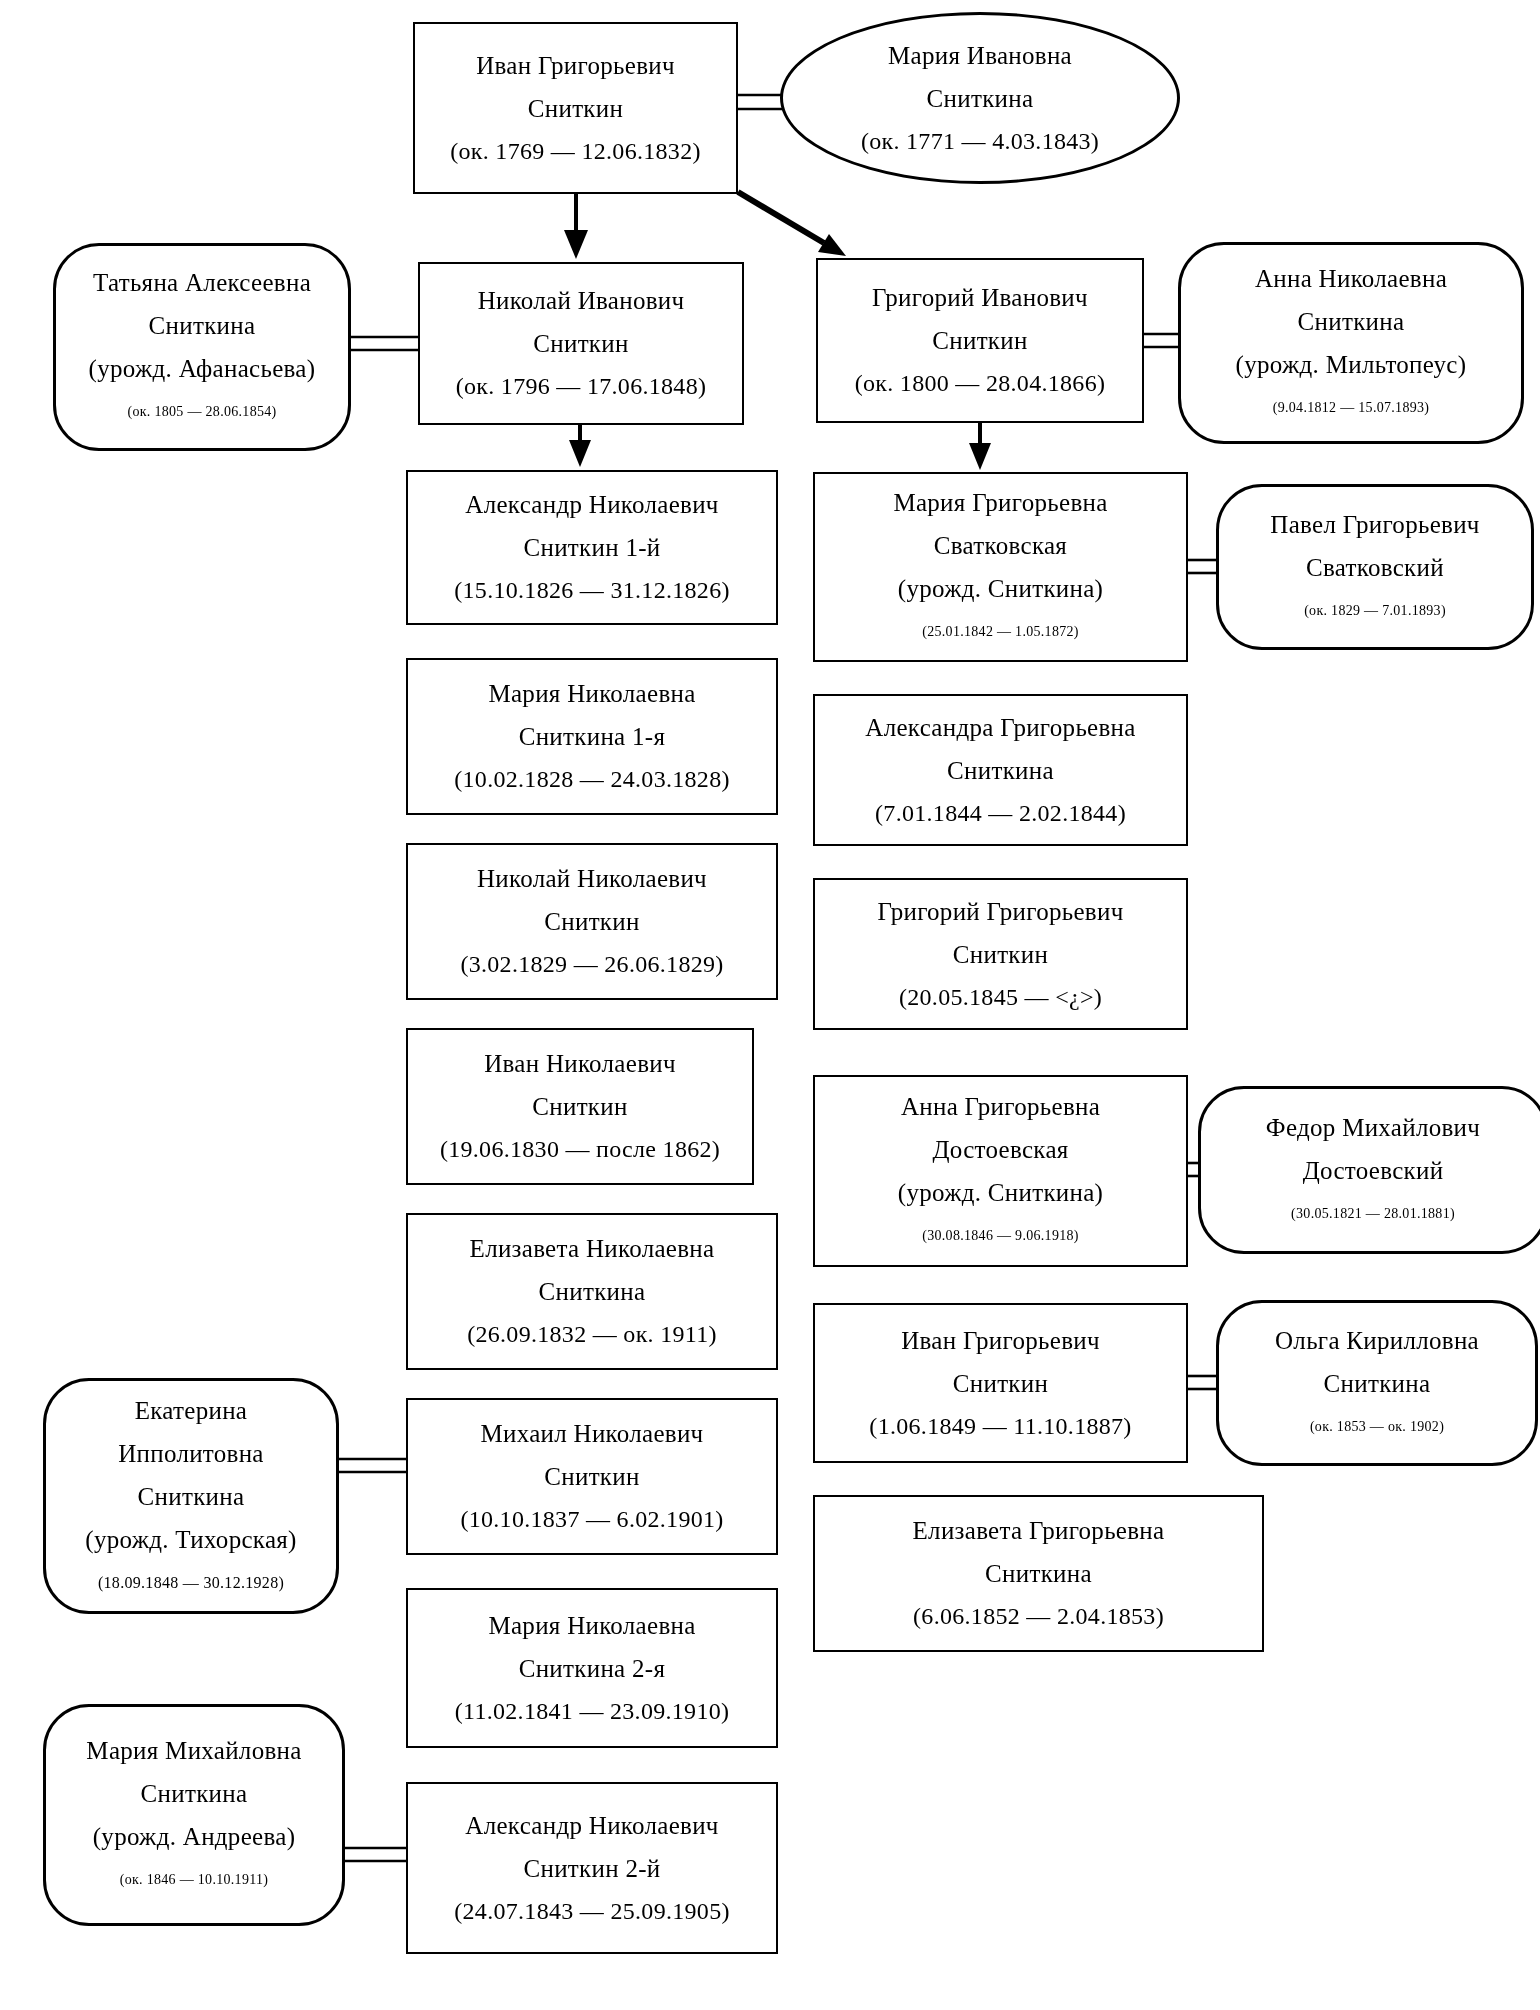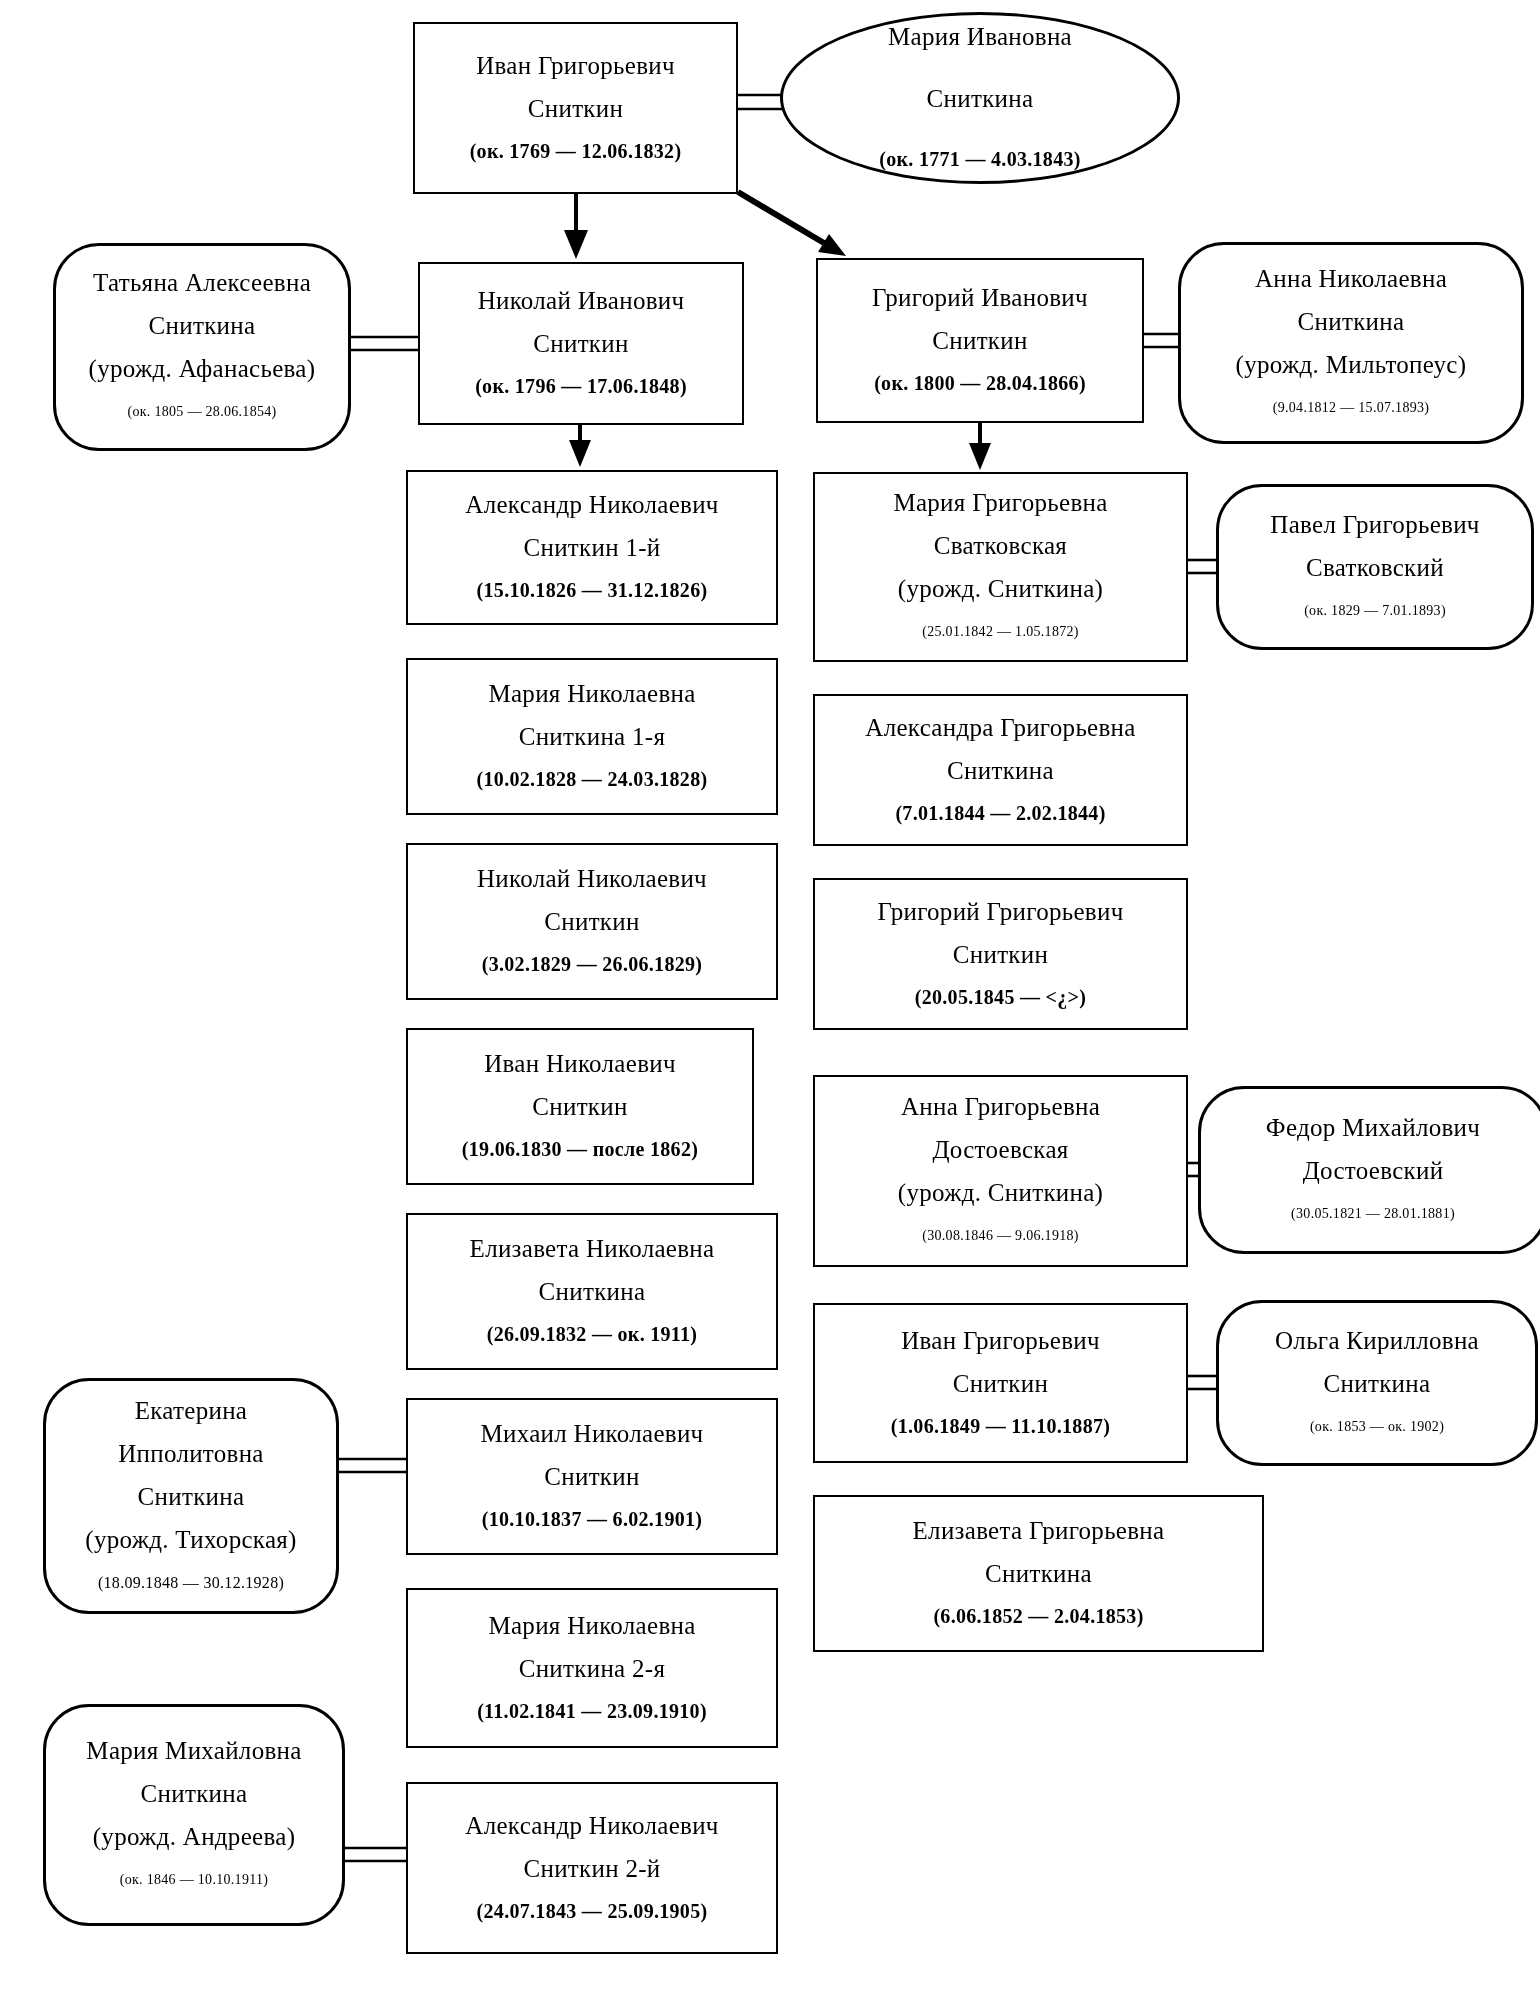--- a/index.html
+++ b/index.html
@@ -7,23 +7,23 @@
     position:relative; width:1540px; height:2010px; background:#fff;
     font-family:"Liberation Serif","DejaVu Serif",serif; color:#000; overflow:hidden;margin-left:28px;
   }
   .node {
     position:absolute; box-sizing:border-box; background:#fff;
     border:3px solid #000; display:flex; flex-direction:column;
     align-items:center; justify-content:center; text-align:center; z-index:2;
   }
   .rect    { border-radius:0; border-width:2.5px; }
   .rounded { border-radius:46px;align-items:center; }
-  .ellipse { border-radius:50%;justify-content:space-between; }
+  .ellipse { border-radius:50%; }
   .tl { font-size:25px; line-height:43px; white-space:nowrap; letter-spacing:.3px; }
-  .date-lg { font-size:20px;font-weight:bold; }
+  .date-lg { font-size:24px; }
   .date-md { font-size:14px; }
   .date-sm { font-size:16px; }
   svg.overlay { position:absolute; left:0; top:0; z-index:1; }
   svg line { stroke:#000; }
   g.marriage line { stroke-width:2.6px; }
   g.descent line  { stroke-width:4px; }
   g.descent.diag line { stroke-width:6px; }
   g.descent polygon { fill:#000; stroke:none; }
 </style>
 </head>

